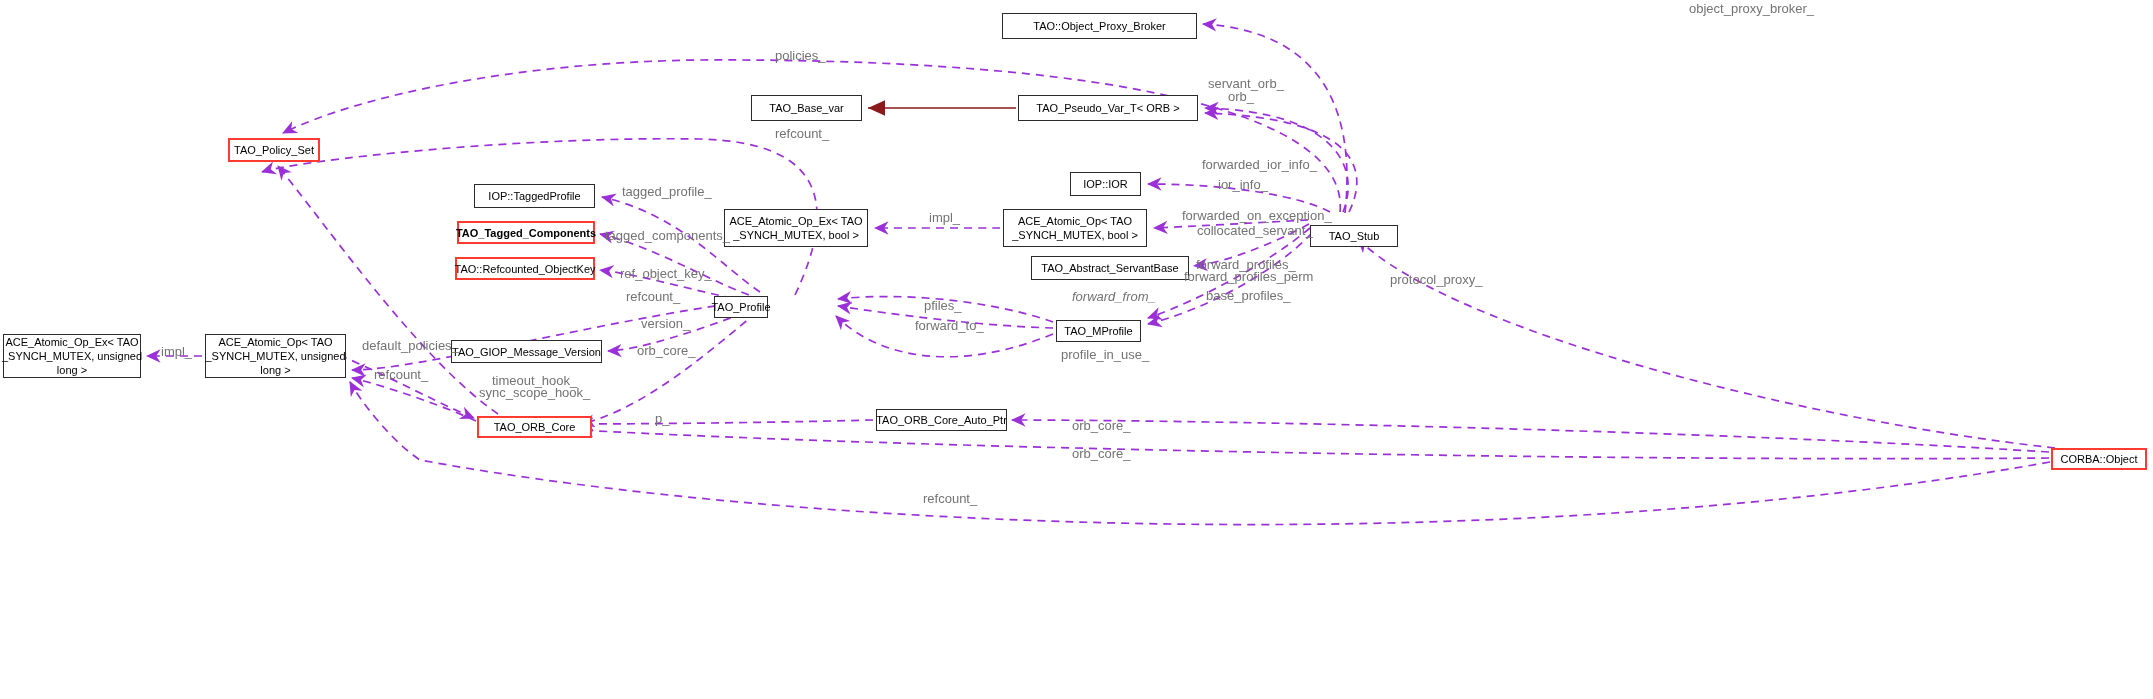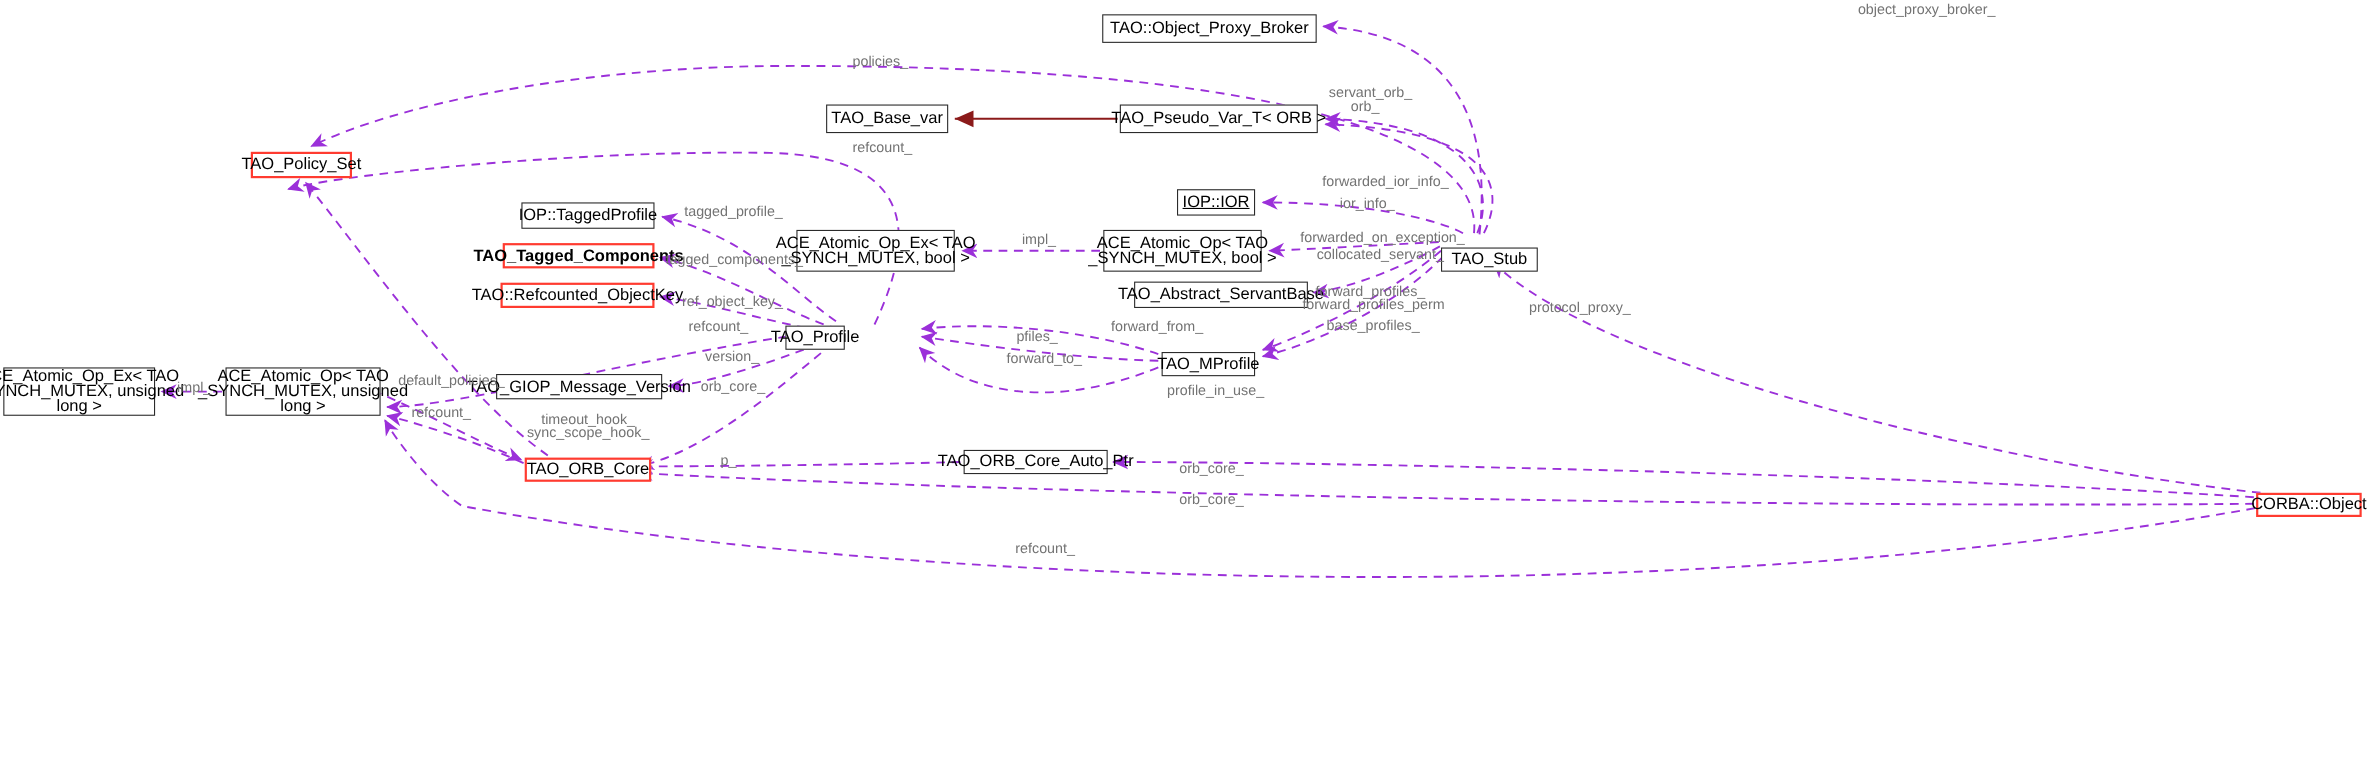--- a/index.html
+++ b/index.html
@@ -11,21 +11,21 @@
     overflow:hidden;
   }
   svg#edges{position:absolute;left:0;top:0;width:2153px;height:699px;}
   .node{
     position:absolute;
     box-sizing:border-box;
     background:#ffffff;
     border:1px solid #2b2b2b;
     display:flex;align-items:center;justify-content:center;
     text-align:center;
-    font-size:15px;
+    font-size:11px;
     line-height:14px;
     color:#000000;
     white-space:pre;
     letter-spacing:0px;
     z-index:5;
   }
   .node.red{border:2px solid #ff3b30;}
   .elabel{
     position:absolute;
     font-size:13px;
@@ -117,21 +117,21 @@
   <div class="node" style="left:1002px;top:13px;width:195px;height:26px;">TAO::Object_Proxy_Broker</div>
 
   <div class="node" style="left:751px;top:95px;width:111px;height:26px;">TAO_Base_var</div>
 
   <div class="node" style="left:1018px;top:95px;width:180px;height:26px;">TAO_Pseudo_Var_T&lt; ORB &gt;</div>
 
   <div class="node red" style="left:228px;top:138px;width:92px;height:24px;">TAO_Policy_Set</div>
 
   <div class="node" style="left:474px;top:184px;width:121px;height:24px;">IOP::TaggedProfile</div>
 
-  <div class="node" style="left:1070px;top:172px;width:71px;height:24px;text-decoration:underline;">IOP::IOR</div>
+  <div class="node" style="left:1070px;top:172px;width:71px;height:24px;">IOP::IOR</div>
 
   <div class="node" style="left:724px;top:209px;width:144px;height:38px;">ACE_Atomic_Op_Ex&lt; TAO
 _SYNCH_MUTEX, bool &gt;</div>
 
   <div class="node" style="left:1003px;top:209px;width:144px;height:38px;">ACE_Atomic_Op&lt; TAO
 _SYNCH_MUTEX, bool &gt;</div>
 
   <div class="node" style="left:1310px;top:225px;width:88px;height:22px;">TAO_Stub</div>
 
   <div class="node red" style="left:457px;top:221px;width:138px;height:23px;font-weight:bold;">TAO_Tagged_Components</div>
@@ -169,21 +169,21 @@
   <div class="elabel" style="left:1218px;top:178px;">ior_info_</div>
   <div class="elabel" style="left:622px;top:185px;">tagged_profile_</div>
   <div class="elabel" style="left:1182px;top:209px;">forwarded_on_exception_</div>
   <div class="elabel" style="left:929px;top:211px;">impl_</div>
   <div class="elabel" style="left:605px;top:229px;">tagged_components_</div>
   <div class="elabel" style="left:1197px;top:224px;">collocated_servant_</div>
   <div class="elabel" style="left:1196px;top:258px;">forward_profiles_</div>
   <div class="elabel" style="left:1184px;top:270px;">forward_profiles_perm</div>
   <div class="elabel" style="left:620px;top:267px;">ref_object_key_</div>
   <div class="elabel" style="left:626px;top:290px;">refcount_</div>
-  <div class="elabel" style="left:1010px;top:290px;">forward_from_</div>
+  <div class="elabel" style="left:1072px;top:290px;font-style:italic;">forward_from_</div>
   <div class="elabel" style="left:1206px;top:289px;">base_profiles_</div>
   <div class="elabel" style="left:924px;top:299px;">pfiles_</div>
   <div class="elabel" style="left:915px;top:319px;">forward_to_</div>
   <div class="elabel" style="left:641px;top:317px;">version_</div>
   <div class="elabel" style="left:637px;top:344px;">orb_core_</div>
   <div class="elabel" style="left:1061px;top:348px;">profile_in_use_</div>
   <div class="elabel" style="left:161px;top:345px;">impl_</div>
   <div class="elabel" style="left:374px;top:368px;">refcount_</div>
   <div class="elabel" style="left:492px;top:374px;">timeout_hook_</div>
   <div class="elabel" style="left:479px;top:386px;">sync_scope_hook_</div>

